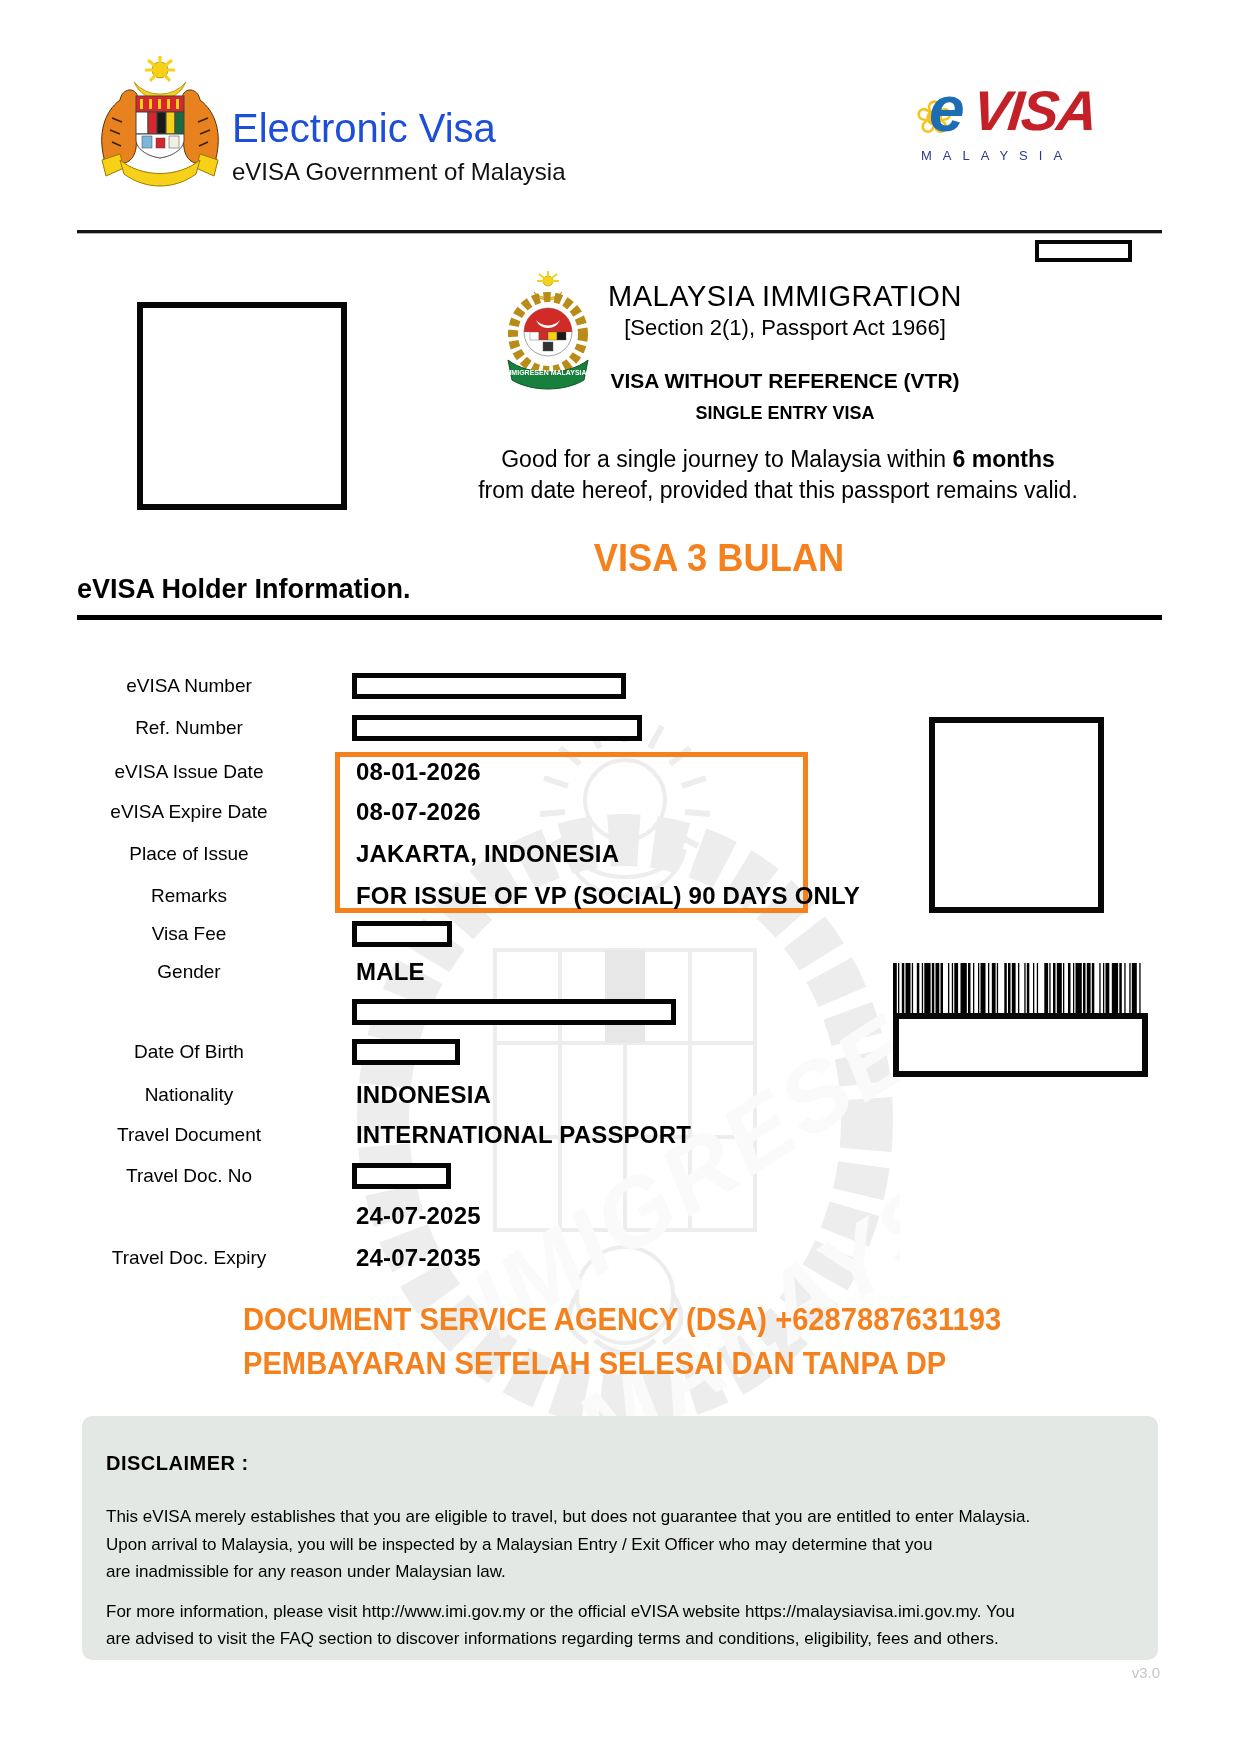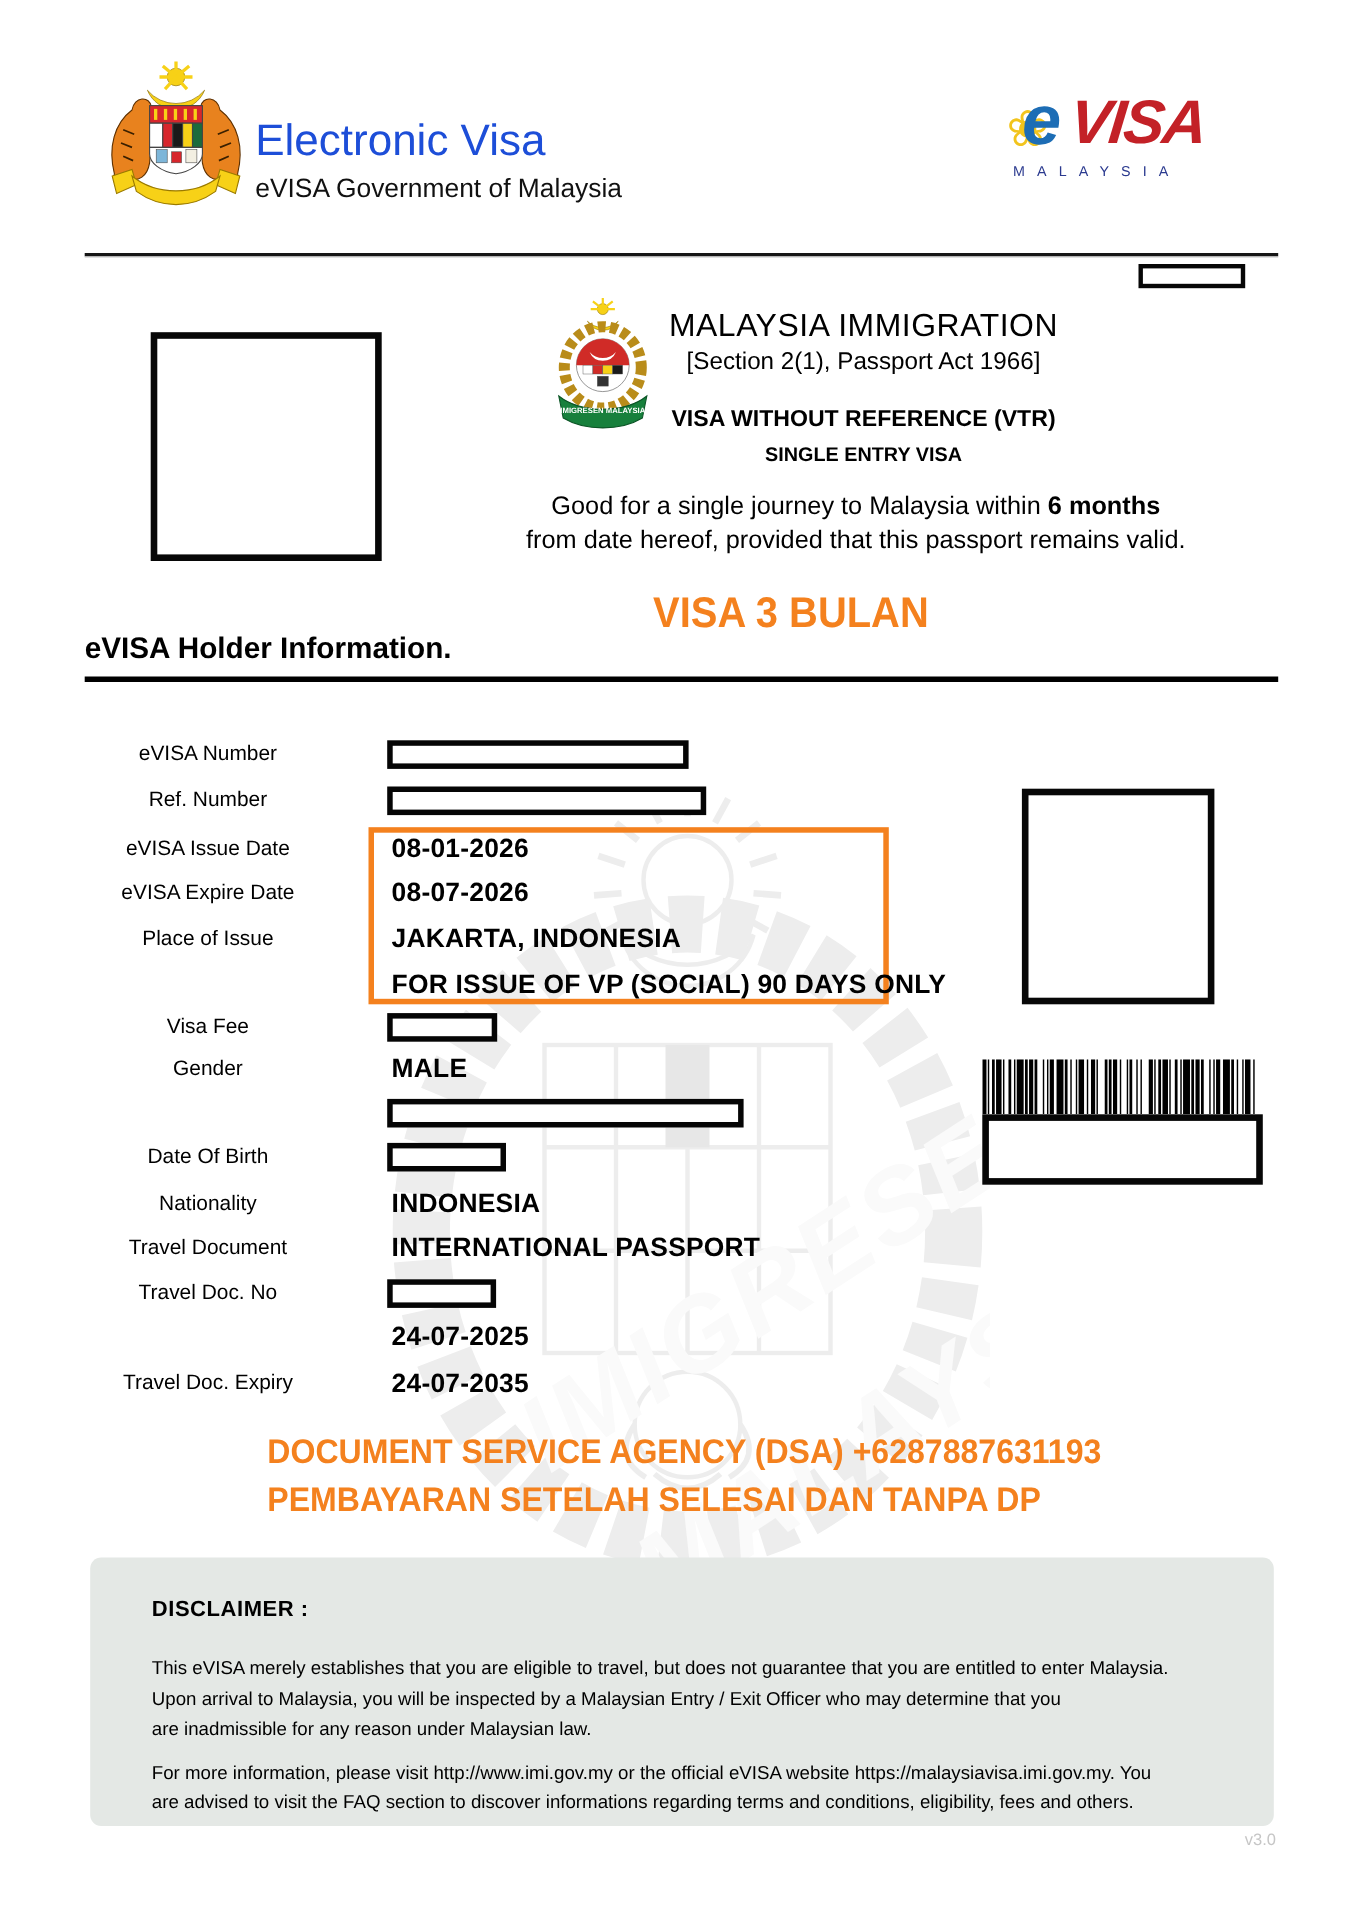--- a/index.html
+++ b/index.html
@@ -52,21 +52,21 @@
   
   .barcode{left:893px;top:963px;width:255px;height:50px;z-index:3;}
   .barcode-label-box{left:893px;top:1013px;width:255px;height:64px;border:6px solid #070707;background:#fff;z-index:3;}
 
   
   .dsa{left:243px;font-size:31px;font-weight:700;color:var(--accent);transform:scaleX(.94);transform-origin:left center;white-space:nowrap;}
   .dsa1{top:1302px;}
   .dsa2{top:1346px;}
 
   
-  .disclaimer{left:82px;top:1416px;width:1076px;height:244px;background:var(--disc-bg);border-radius:10px;padding:36px 56px;z-index:2;}
+  .disclaimer{left:82px;top:1416px;width:1076px;height:244px;background:var(--disc-bg);border-radius:10px;padding:36px 24px;z-index:2;}
   .disclaimer h3{font-size:20px;font-weight:700;letter-spacing:.5px;margin-bottom:28px;}
   .disclaimer p{font-size:17px;line-height:1.62;white-space:pre-line;}
   .disclaimer p.first{margin-bottom:12px;}
   .version{left:1100px;top:1664px;width:60px;text-align:right;font-size:15px;color:#c6c6c6;}
 
   .watermark{left:350px;top:720px;z-index:0;}
 </style>
 </head>
 <body>
 
@@ -229,20 +229,21 @@
       </div>
       <div class="frow" style="top: 792px;">
         <div class="flabel">eVISA Expire Date</div>
         <div class="fvalue">08-07-2026</div>
       </div>
       <div class="frow" style="top: 834px;">
         <div class="flabel">Place of Issue</div>
         <div class="fvalue">JAKARTA, INDONESIA</div>
       </div>
       <div class="frow" style="top: 876px;">
+        <div class="flabel">Remarks</div>
         <div class="fvalue">FOR ISSUE OF VP (SOCIAL) 90 DAYS ONLY</div>
       </div>
       <div class="frow" style="top: 914px;">
         <div class="flabel">Visa Fee</div>
         <div class="rbox" style="width: 100px;"></div>
       </div>
       <div class="frow" style="top: 952px;">
         <div class="flabel">Gender</div>
         <div class="fvalue">MALE</div>
       </div>

